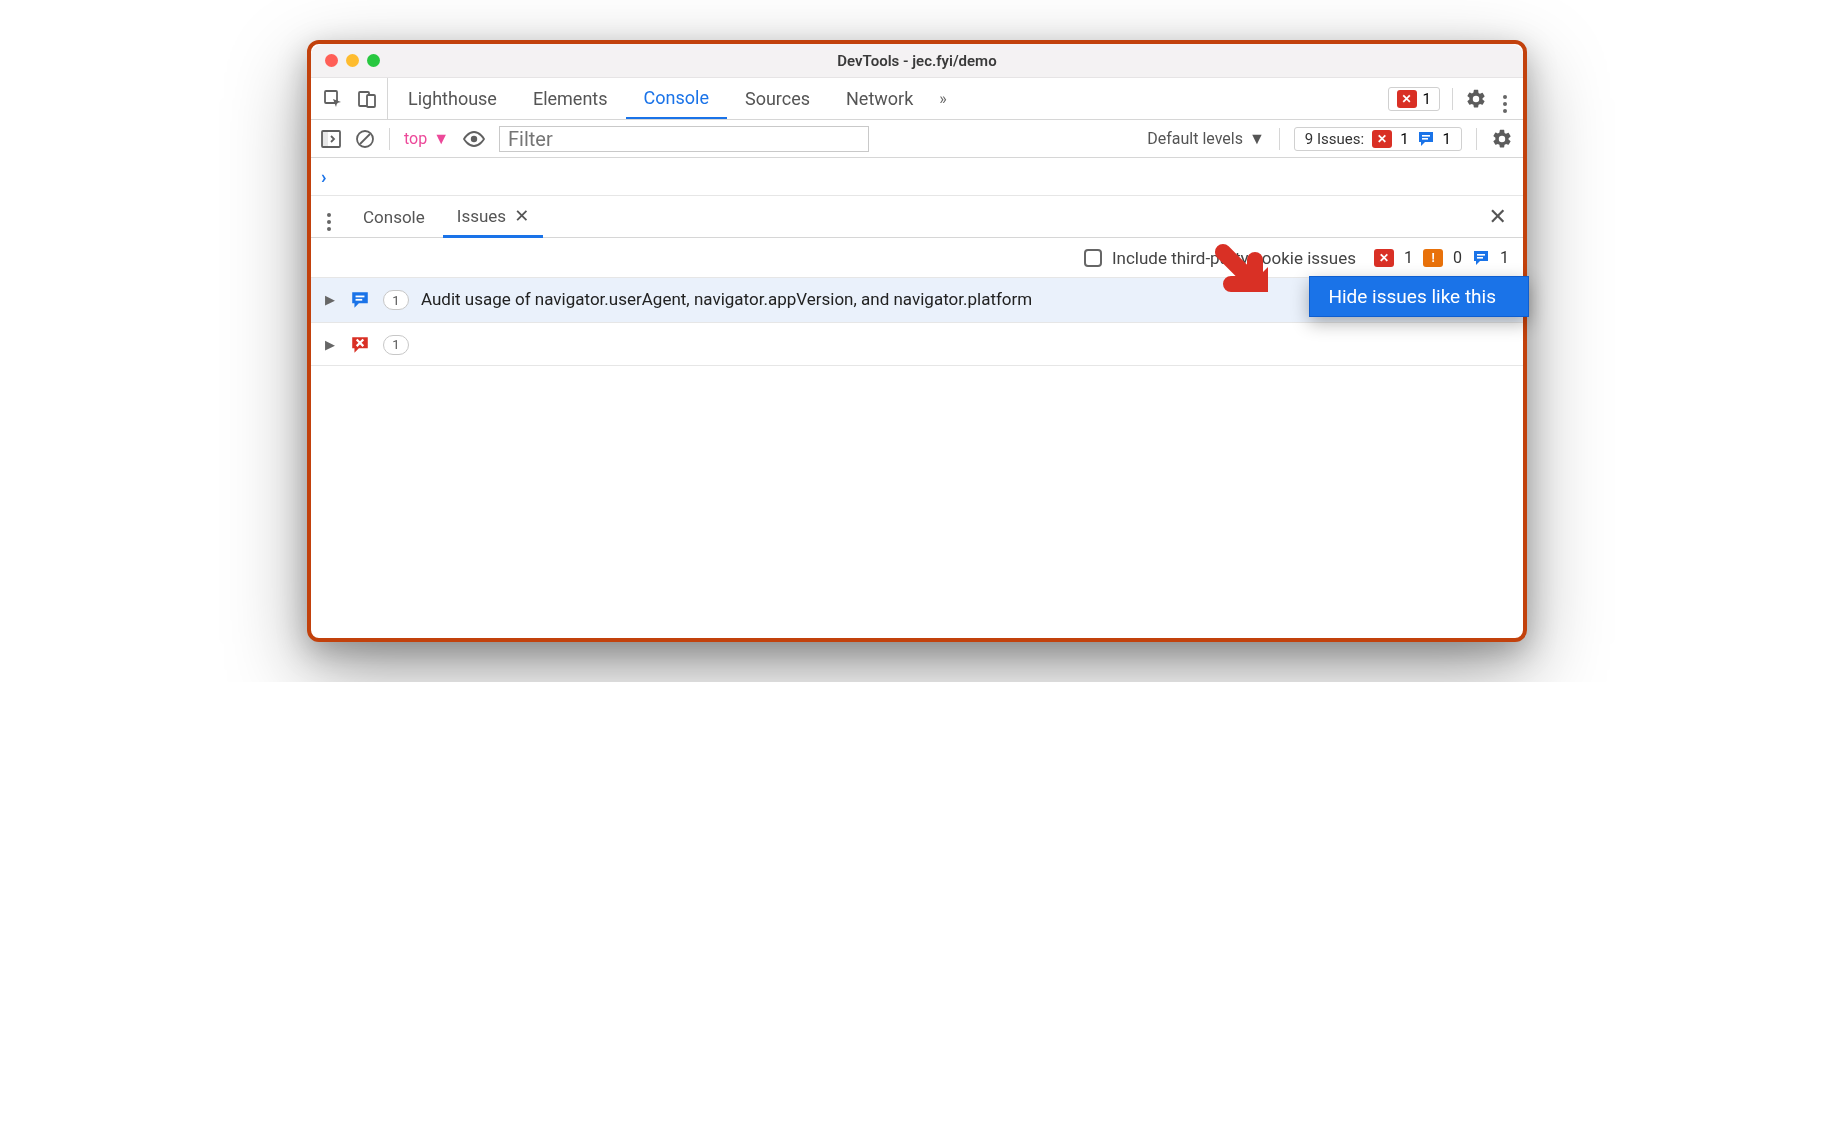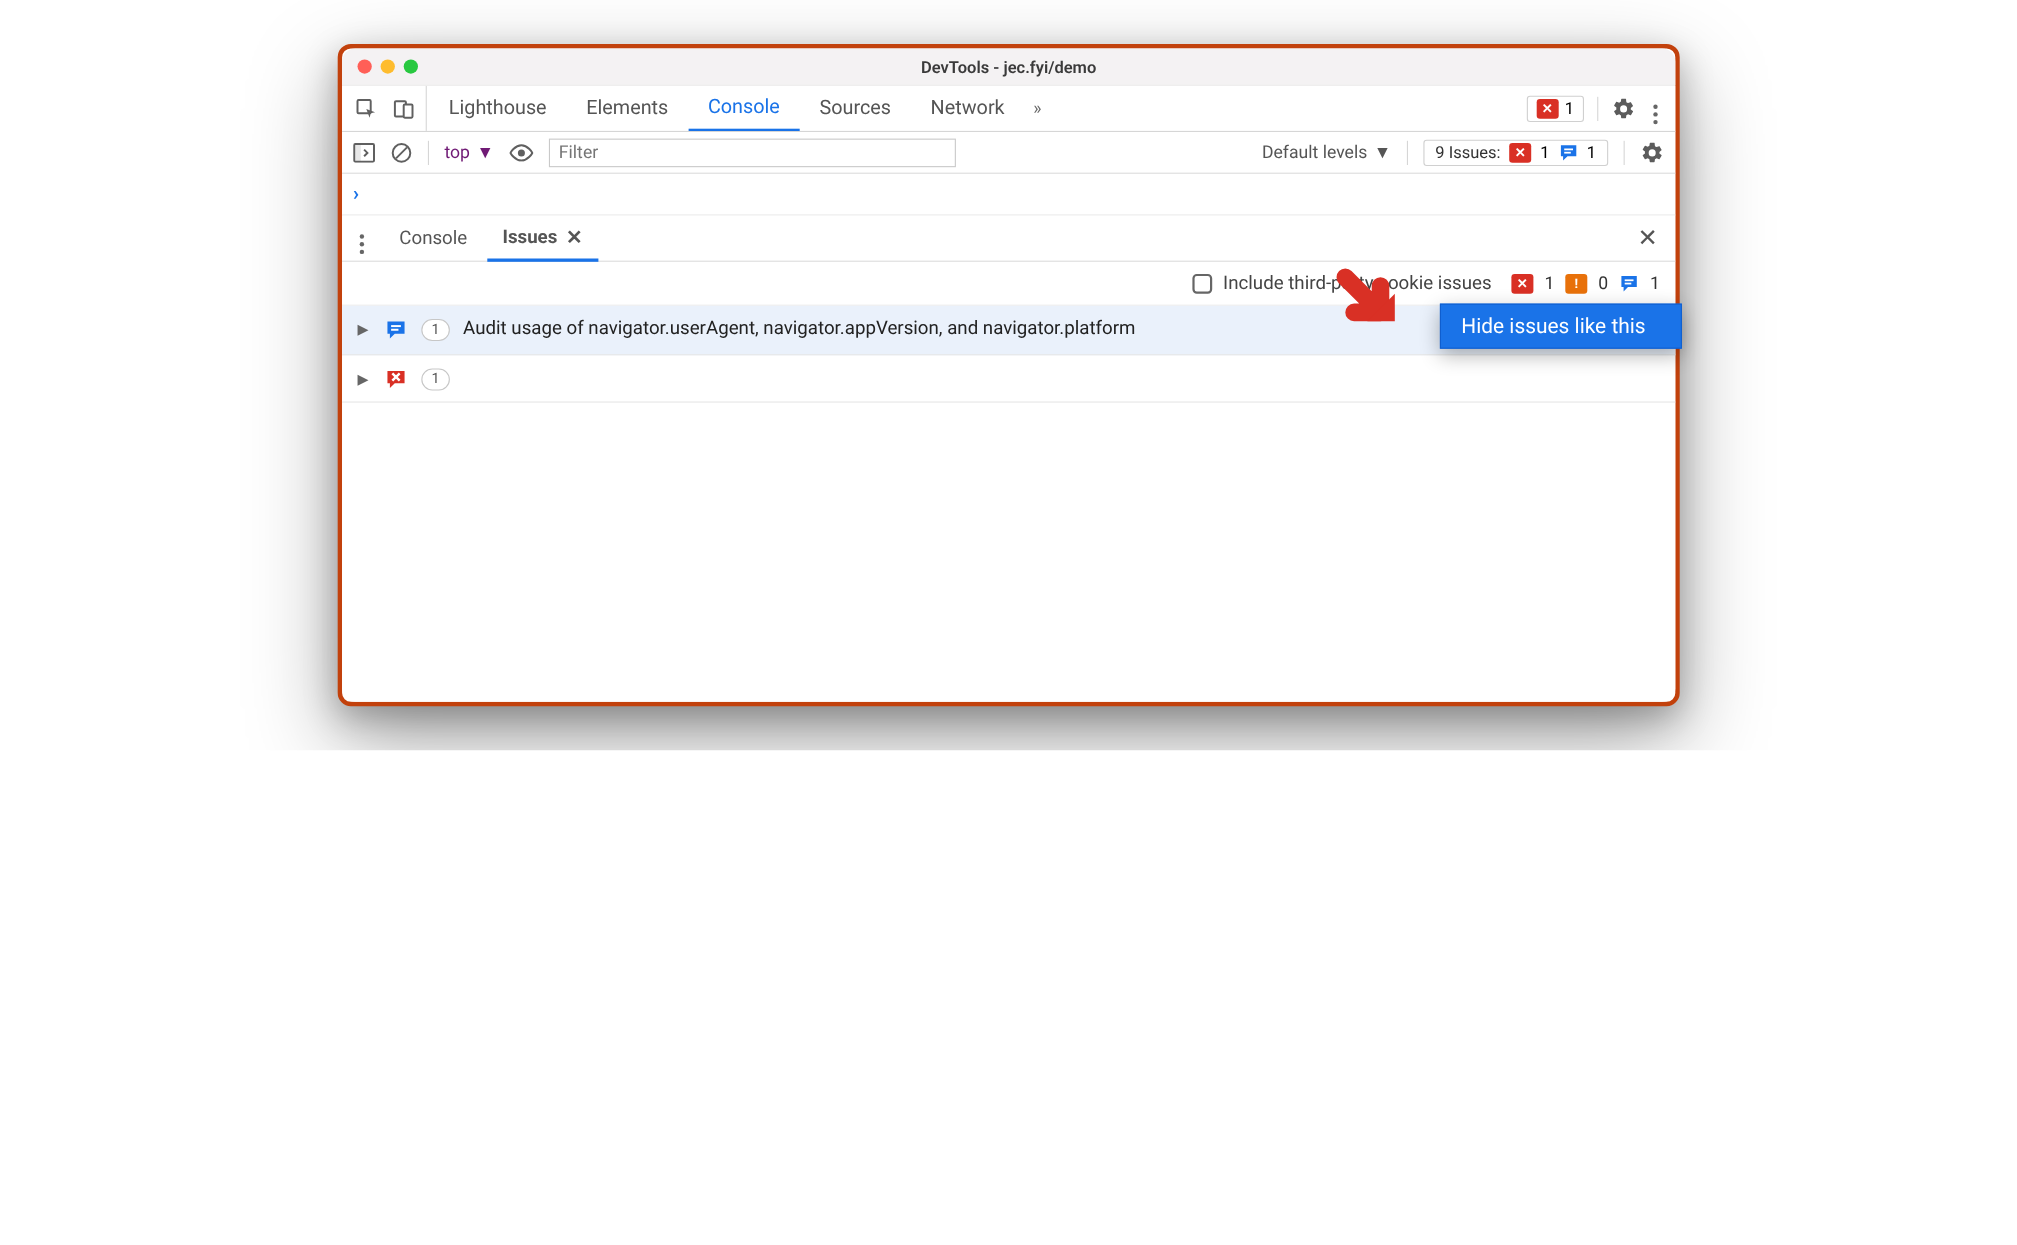--- a/index.html
+++ b/index.html
@@ -39,32 +39,32 @@
   .tabs-row .spacer { flex:1; }
   .tabs-row .right-icons { display:flex; align-items:center; gap:12px; padding-right:4px; }
   .badge-btn { display:inline-flex; align-items:center; gap:6px; border:1px solid #d0d0d0; padding:2px 8px; border-radius:3px; font-size:15px; }
   .gear-icon, .kebab-icon { color:#5c5c5c; }
 
   .console-toolbar {
     display:flex; align-items:center; height:38px; padding:0 10px; gap:14px; border-bottom:1px solid #d6d6d6; background:#fff;
   }
   .console-toolbar .sep { width:1px; height:22px; background:#d6d6d6; }
   .tb-icon { color:#606060; display:flex; align-items:center; }
-  .context-sel { display:flex; align-items:center; gap:6px; font-size:16px; color:#701a75; }
-  .filter-input { flex:0 0 370px; height:26px; border:1px solid #c9c9c9; padding:2px 8px; font-size:16px; background:#fff; }
+  .context-sel { display:flex; align-items:center; gap:6px; font-size:16px; color:#ec4899; }
+  .filter-input { flex:0 0 370px; height:26px; border:1px solid #c9c9c9; padding:2px 8px; font-size:20px; background:#fff; }
   .levels { display:flex; align-items:center; gap:6px; font-size:16px; color:#555; }
   .issues-pill { display:flex; align-items:center; gap:8px; border:1px solid #d0d0d0; padding:2px 10px; border-radius:3px; font-size:15px; }
   .issues-pill .lbl { color:#333; }
 
   .console-body { min-height:38px; display:flex; align-items:center; padding:6px 10px; border-bottom:1px solid #e6e6e6; background:#fff; }
   .prompt-chevron { color:#1a73e8; font-weight:700; font-size:18px; }
 
   .drawer-tabs { display:flex; align-items:center; height:42px; border-bottom:1px solid #d6d6d6; padding:0 10px; gap:4px; background:#fff; }
   .drawer-tabs .tab { padding:0 14px; font-size:17px; color:#555; height:100%; display:flex; align-items:center; gap:8px; cursor:pointer; }
-  .drawer-tabs .tab.active { color:#555; border-bottom:3px solid #1a73e8; margin-bottom:-1px; font-weight:700; }
+  .drawer-tabs .tab.active { color:#555; border-bottom:3px solid #1a73e8; margin-bottom:-1px; font-weight:400; }
   .drawer-tabs .close-x { font-size:18px; color:#555; }
   .drawer-tabs .spacer { flex:1; }
   .drawer-tabs .drawer-close { font-size:22px; color:#555; padding:0 6px; cursor:pointer; }
   .drawer-tabs .kebab { padding:0 10px 0 2px; color:#6a6a6a; }
 
   .issues-filter-row {
     display:flex; align-items:center; justify-content:flex-end; height:40px; padding:0 14px; gap:18px; border-bottom:1px solid #e6e6e6; background:#fff;
   }
   .checkbox-wrap { display:flex; align-items:center; gap:10px; font-size:17px; color:#444; }
   .chk { width:18px; height:18px; border:2px solid #666; border-radius:4px; background:#fff; }

